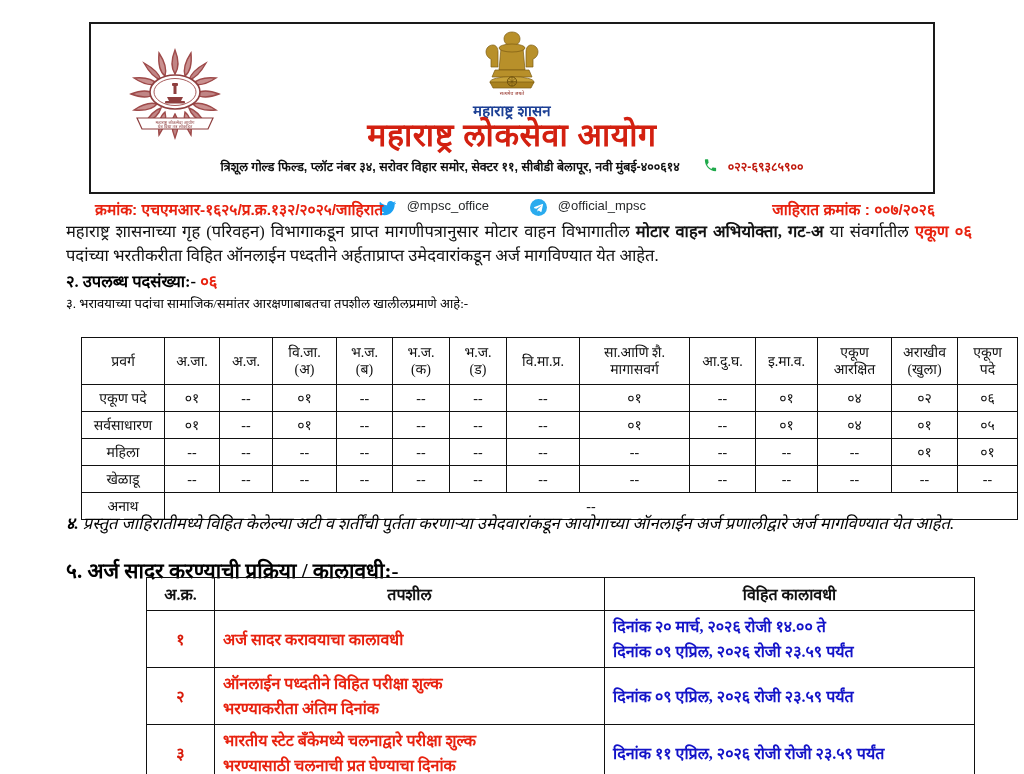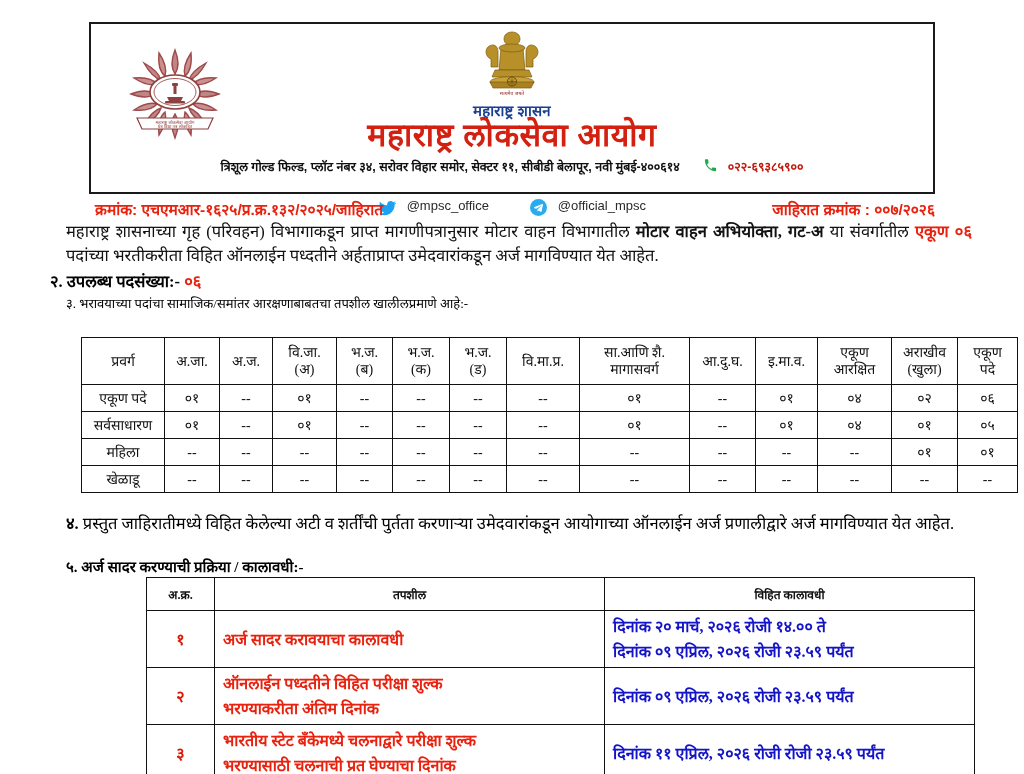--- a/index.html
+++ b/index.html
@@ -145,46 +145,47 @@
     line-height: 24px;
     color: #111;
     text-align: justify;
   }
   .p1 { left: 66px; top: 220px; width: 906px; }
   .p1 b { font-weight: bold; }
   .hl { color: #e8220f; font-weight: bold; }
 
   .item2 {
     position: absolute;
-    left: 50px;
+    left: 66px;
     top: 269px;
     font-size: 16.5px;
     font-weight: bold;
   }
   .item3 {
     position: absolute;
     left: 66px;
     top: 294px;
     font-size: 13px;
     font-weight: normal;
   }
   .item4 {
     position: absolute;
     left: 66px;
     top: 512px;
     width: 908px;
     font-size: 16.5px;
     line-height: 24px;
+    font-style: italic;
   }
   .item4 .num { font-weight: bold; }
   .item5 {
     position: absolute;
     left: 66px;
     top: 556px;
-    font-size: 15px;
+    font-size: 21px;
     font-weight: bold;
   }
 
   
   .res-table {
     position: absolute;
     left: 81px;
     top: 317px;
     width: 896px;
     border-collapse: collapse;
@@ -222,21 +223,21 @@
   .sch-table th, .sch-table td {
     border: 1.6px solid #111;
     padding: 3px 8px;
     vertical-align: middle;
   }
   .sch-table thead th {
     text-align: center;
     font-weight: bold;
     color: #111;
     height: 26px;
-    font-size: 12px;
+    font-size: 16px;
   }
   .sch-table td.sr {
     text-align: center;
     color: #d81a09;
     font-weight: bold;
     width: 68px;
   }
   .sch-table td.detail {
     color: #e8220f;
     font-weight: bold;
@@ -458,20 +459,24 @@
           <td>--</td>
           <td>--</td>
           <td>--</td>
           <td>--</td>
           <td>--</td>
           <td>--</td>
           <td>--</td>
           <td>--</td>
           <td>--</td>
         </tr>
+        <tr>
+          <td class="rowhead">अनाथ</td>
+          <td class="merged" colspan="13">--</td>
+        </tr>
       </tbody>
   </table>
 
   <div class="item4">
     <span class="num">४. </span><span>प्रस्तुत जाहिरातीमध्ये विहित केलेल्या अटी व शर्तींची पुर्तता करणाऱ्या उमेदवारांकडून आयोगाच्या ऑनलाईन अर्ज प्रणालीद्वारे अर्ज मागविण्यात येत आहेत.</span>
   </div>
 
   <div class="item5">५. अर्ज सादर करण्याची प्रक्रिया / कालावधी:-</div>
 
   <table class="sch-table">

